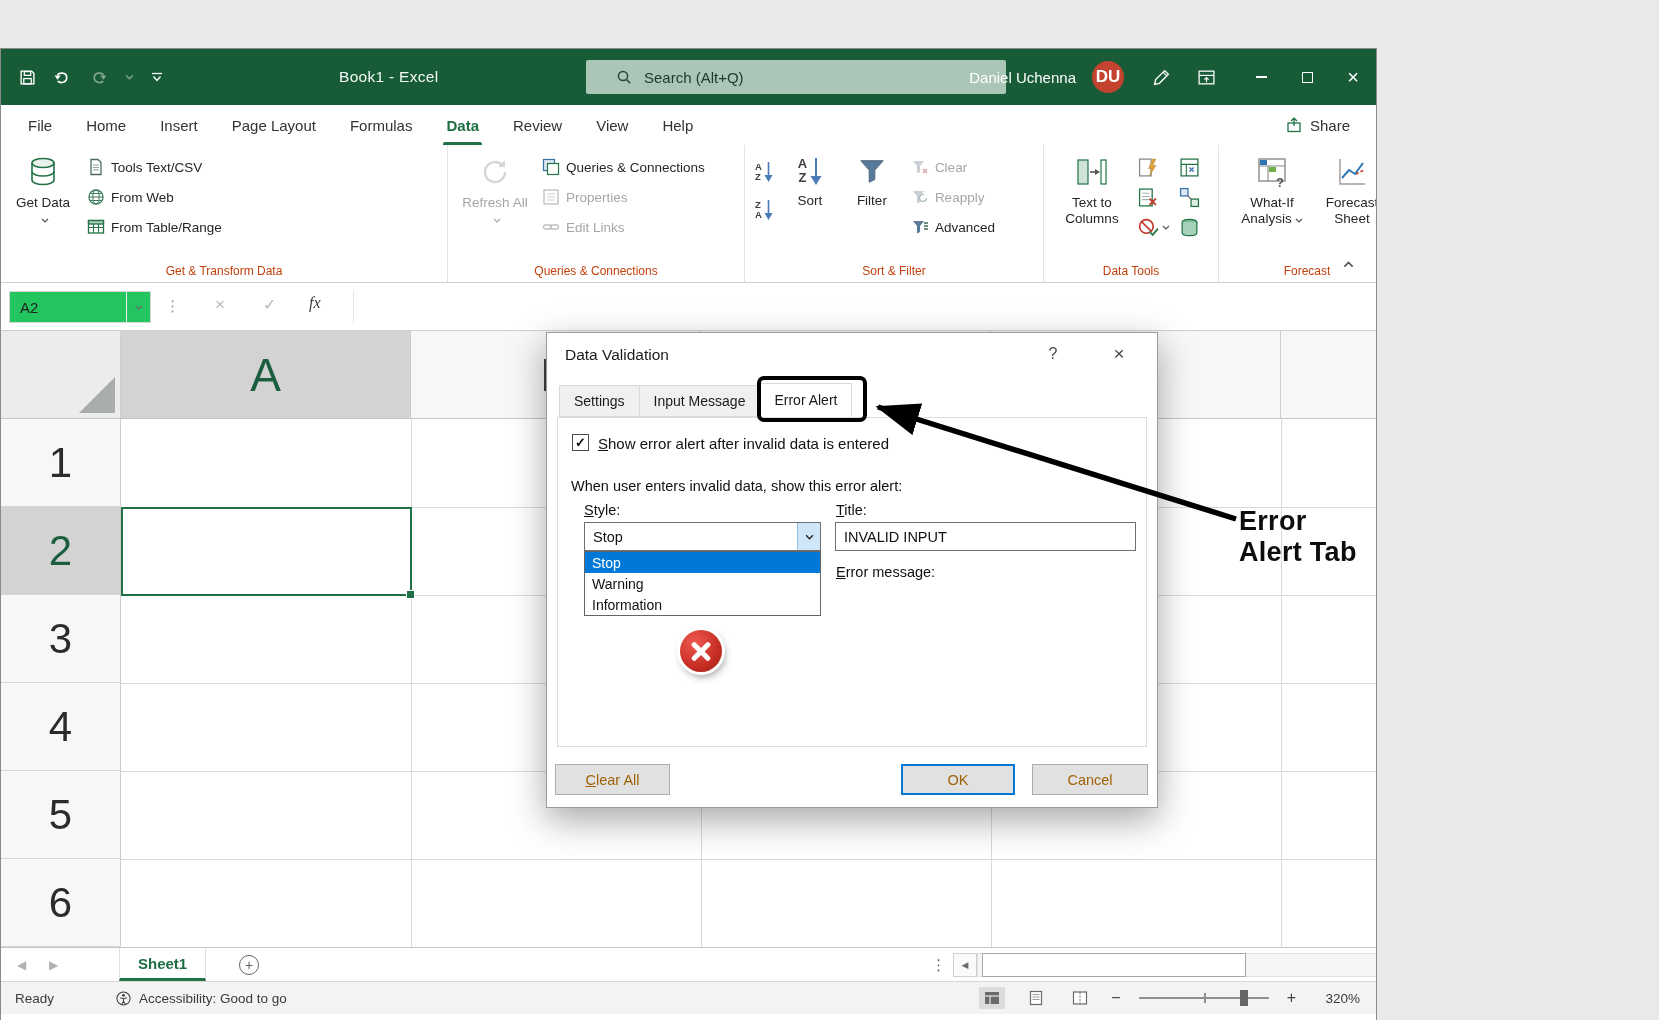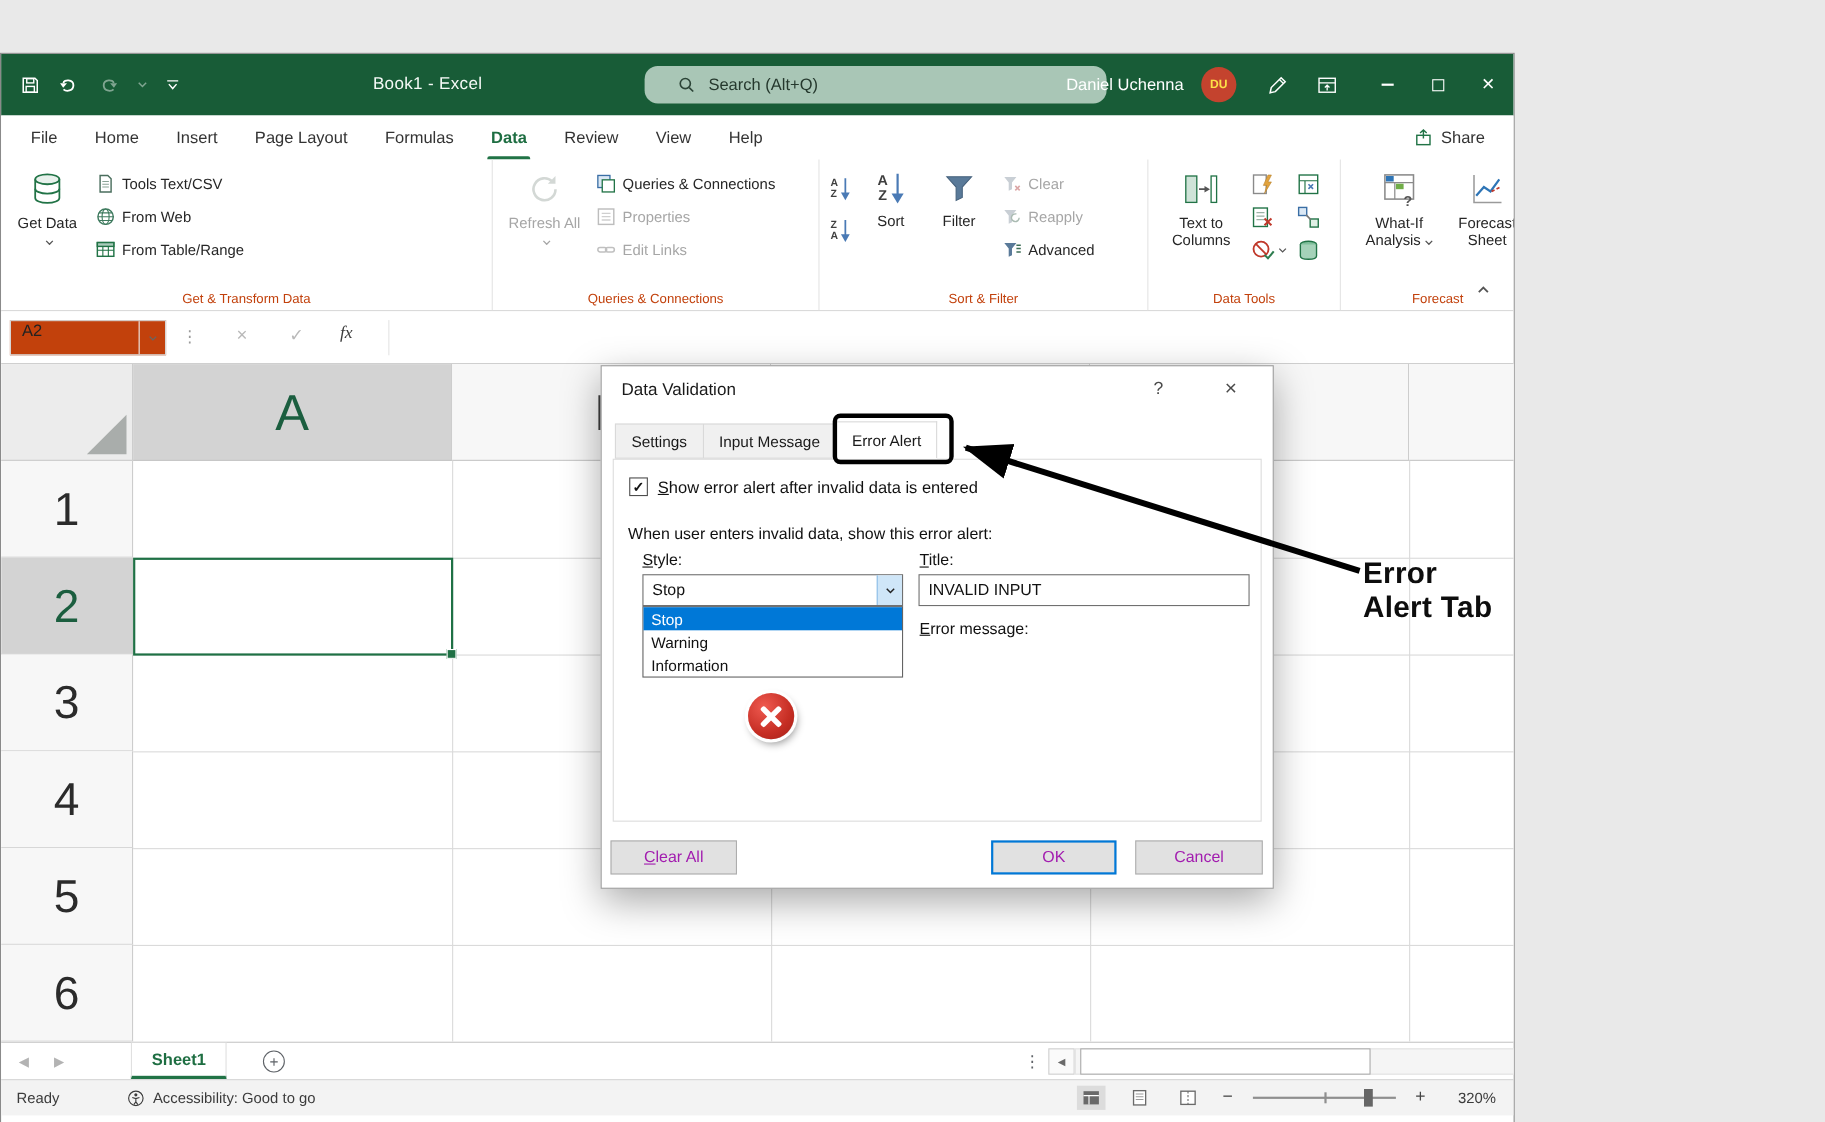--- a/index.html
+++ b/index.html
@@ -5,24 +5,24 @@
   * { margin:0; padding:0; box-sizing:border-box; }
   html,body { background:#e9e9e9; }
   body { font-family:"Liberation Sans", sans-serif; }
   .win { position:relative; width:1377px; height:1020px; background:#fff; overflow:hidden; border:1px solid #8a8a8a;margin-top:48px; }
 
   
   .titlebar { position:absolute; left:0; top:0; right:0; height:56px; background:#185c37; display:flex; align-items:center; color:#fff; }
   .qat { display:flex; align-items:center; gap:17px; padding-left:18px; }
   .dimw { opacity:.45; }
   .tb-title { position:absolute; left:338px; top:0; height:56px; display:flex; align-items:center; font-size:15.5px; color:#f4f9f6; letter-spacing:.3px; }
-  .searchbox { position:absolute; left:585px; top:11px; width:420px; height:34px; background:#a9c6b6; border-radius:12px; display:flex; align-items:center; gap:12px; padding-left:30px; color:#25382d; font-size:15px; }
+  .searchbox { position:absolute; left:585px; top:11px; width:420px; height:34px; background:#a9c6b6; border-radius:2px; display:flex; align-items:center; gap:12px; padding-left:30px; color:#25382d; font-size:15px; }
   .tb-right { position:absolute; right:0; top:0; height:56px; display:flex; align-items:center; }
   .uname { font-size:15px; margin-right:16px; }
-  .avatar { width:32px; height:32px; border-radius:50%; background:#c4432e; display:flex; align-items:center; justify-content:center; font-size:11px; font-weight:bold; margin-right:28px; color:#fde047; }
+  .avatar { width:32px; height:32px; border-radius:50%; background:#c4432e; display:flex; align-items:center; justify-content:center; font-size:17px; font-weight:bold; margin-right:28px; color:#ffffff; }
   .tb-ic { margin-right:26px; display:flex; }
   .winbtn { width:46px; height:56px; display:flex; align-items:center; justify-content:center; }
   .min-glyph { width:11px; height:2px; background:#fff; display:block; }
   .max-glyph { width:11px; height:11px; border:1.5px solid #fff; display:block; }
   .close-glyph { font-size:20px; line-height:1; }
 
   
   .tabrow { position:absolute; top:56px; left:0; right:0; height:40px; background:#fff; display:flex; align-items:stretch; padding-left:10px; }
   .rtab { padding:0 17px; display:flex; align-items:center; font-size:15px; color:#333; position:relative; }
   .rtab.active { color:#1e6e42; font-weight:700; }
@@ -42,21 +42,21 @@
   .cv { display:inline-block; margin-left:3px; }
   .cv.up { transform:rotate(180deg); }
   .azcol { display:flex; flex-direction:column; font-size:9.5px; font-weight:700; color:#3f3f3f; line-height:1.05; }
   .azw { display:flex; align-items:center; gap:2px; }
   .icongrid { display:flex; gap:9px; padding-top:4px; }
   .icol { display:flex; flex-direction:column; gap:9px; }
   .collapse { position:absolute; right:22px; bottom:10px; color:#555; }
 
   
   .fbar { position:absolute; top:234px; left:0; right:0; height:48px; background:#fff; border-bottom:1px solid #cfcfcf; }
-  .namebox { position:absolute; left:8px; top:8px; width:142px; height:32px; border:1px solid #d6d6d6; display:flex; align-items:flex-start; padding-left:10px; font-size:15px; color:#222; background:#c2410c; }
+  .namebox { position:absolute; left:8px; top:8px; width:142px; height:32px; border:1px solid #d6d6d6; display:flex; align-items:center; padding-left:10px; font-size:15px; color:#222; background:#22c55e; }
   .nb-chev { margin-left:auto; width:24px; height:100%; display:flex; align-items:center; justify-content:center; color:#666; border-left:1px solid #efefef; }
   .fb-dots { position:absolute; left:164px; top:14px; color:#9a9a9a; font-size:15px; }
   .fb-x { position:absolute; left:214px; top:12px; color:#b9b9b9; font-size:17px; }
   .fb-check { position:absolute; left:262px; top:12px; color:#b9b9b9; font-size:16px; }
   .fb-fx { position:absolute; left:308px; top:11px; color:#3c3c3c; font-size:16px; font-style:italic; font-family:"Liberation Serif", serif; }
   .fb-input { position:absolute; left:352px; top:8px; right:10px; height:32px; border-left:1px solid #e4e4e4; }
 
   
   .grid { position:absolute; top:282px; left:0; width:1639px; height:616px; background:#fff; overflow:hidden; }
   .ch { position:absolute; top:0; height:88px; background:#f7f7f7; border-right:1px solid #cdcdcd; border-bottom:1px solid #c6c6c6; display:flex; align-items:center; justify-content:center; font-size:46px; color:#3f3f3f; }
@@ -121,21 +121,21 @@
   .dditem.sel { background:#0078d7; color:#fff; }
   .erricon { position:absolute; left:122px; top:212px; width:42px; height:42px; border-radius:50%; background:radial-gradient(circle at 35% 30%, #ef5a50, #c62e24 60%, #a31f16); box-shadow:0 0 0 3px #fff, 2px 4px 8px rgba(0,0,0,.45); }
   .xb { position:absolute; left:9px; top:18.5px; width:24px; height:5px; background:#fff; border-radius:2px; }
   .xb.r1 { transform:rotate(45deg); } .xb.r2 { transform:rotate(-45deg); }
   .fld { position:absolute; border:1px solid #707070; background:#fff; display:flex; align-items:center; padding-left:8px; font-size:14.5px; color:#111; }
   .msgbox { position:absolute; left:277px; top:166px; width:301px; height:125px; border:1px solid #707070; background:#fff; }
   .msg-text { position:absolute; left:8px; top:6px; right:22px; font-size:14.5px; color:#111; }
   .msg-scroll { position:absolute; right:0; top:0; bottom:0; width:17px; background:#fafafa; border-left:1px solid #ececec; }
   .tri-up { position:absolute; top:6px; left:4px; width:0; height:0; border-left:4.5px solid transparent; border-right:4.5px solid transparent; border-bottom:6px solid #8a8a8a; }
   .tri-dn { position:absolute; bottom:6px; left:4px; width:0; height:0; border-left:4.5px solid transparent; border-right:4.5px solid transparent; border-top:6px solid #8a8a8a; }
-  .btn { position:absolute; height:31px; background:#e1e1e1; border:1px solid #adadad; display:flex; align-items:center; justify-content:center; font-size:14.5px; color:#a21caf; top:431px; }
+  .btn { position:absolute; height:31px; background:#e1e1e1; border:1px solid #adadad; display:flex; align-items:center; justify-content:center; font-size:14.5px; color:#a16207; top:431px; }
   .btn.def { border:2px solid #0078d7; }
 
   
   .anno-rect { position:absolute; left:756px; top:327px; width:110px; height:46px; border:4px solid #000; border-radius:7px; z-index:70; }
   .anno-svg { position:absolute; left:860px; top:336px; width:390px; height:150px; z-index:70; pointer-events:none; }
   .anno-label { position:absolute; left:1238px; top:457px; font-size:27px; font-weight:800; color:#0d0d0d; z-index:70; letter-spacing:.3px; }
 </style>
 </head>
 <body>
 

